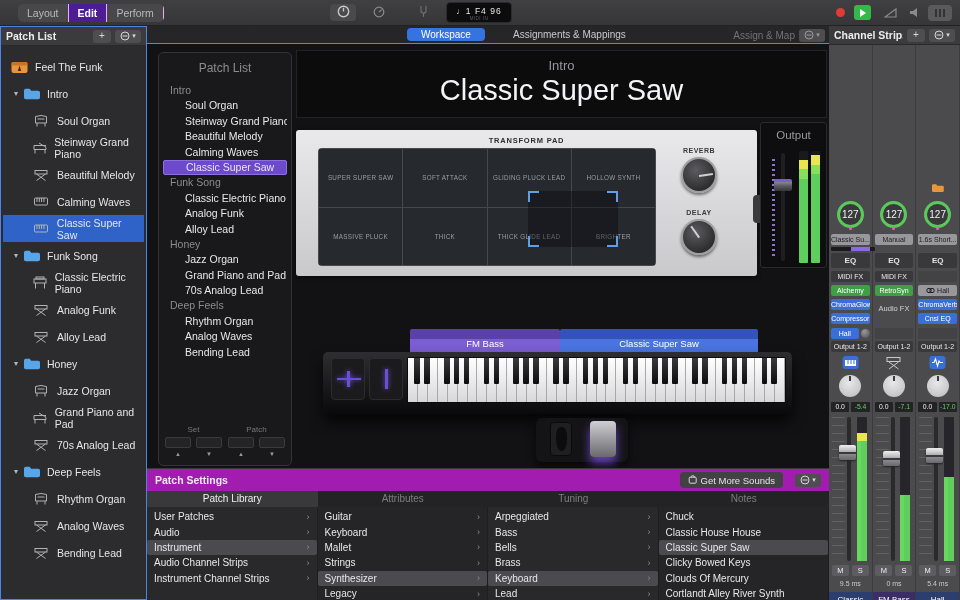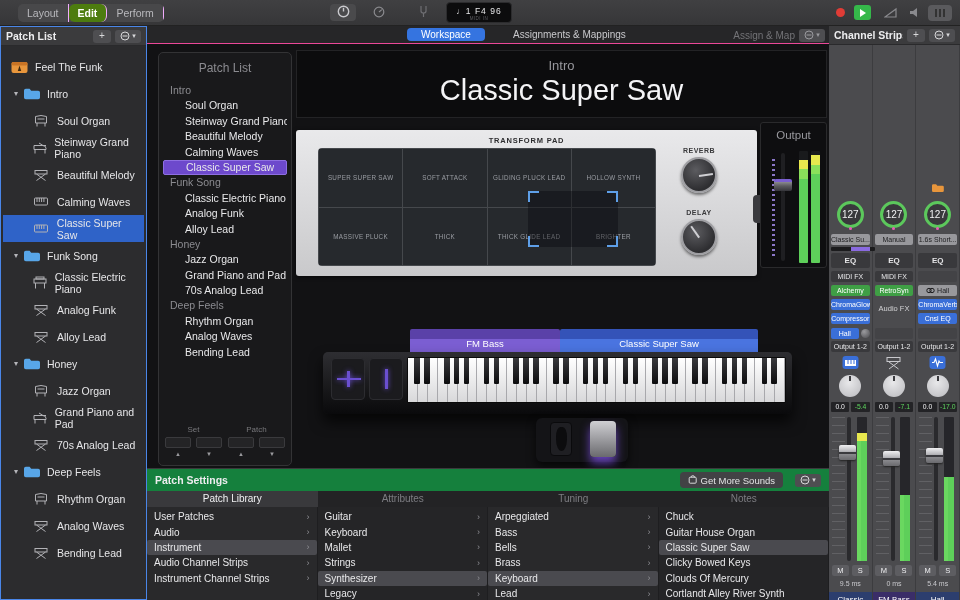--- a/index.html
+++ b/index.html
@@ -5,21 +5,21 @@
   * { margin:0; padding:0; box-sizing:border-box; }
   html,body { width:960px; height:600px; overflow:hidden; background:#1a1a1c;
     font-family:"Liberation Sans","DejaVu Sans",sans-serif; -webkit-font-smoothing:antialiased; }
 
   
   #toolbar { position:absolute; top:0; left:0; width:960px; height:26px;
     background:linear-gradient(#404042,#363638); border-bottom:1px solid #222; }
   #mode-seg { position:absolute; left:18px; top:4px; display:flex; background:#48484a;
     border-radius:5px; overflow:hidden; }
   .mode-btn { font-size:10.5px; color:#b9b9bd; padding:3px 9px; border-right:1px solid #f0abfc; }
-  .mode-btn.active { background:#4d7c0f; color:#fff; font-weight:bold;border-radius:6px; }
+  .mode-btn.active { background:#4c1d95; color:#fff; font-weight:bold; }
   .tb-iconbtn { position:absolute; top:4px; height:17px; border-radius:4px;
     display:flex; align-items:center; justify-content:center; }
   #lcd { position:absolute; left:446px; top:2px; width:66px; height:21px; background:#0c0c0d;
     border-radius:4px; border:1px solid #2c2c2e; text-align:center; color:#e8e8ea; }
   #lcd .l1 { font-size:8.5px; margin-top:3px; letter-spacing:1px; }
   #lcd .l2 { font-size:4.5px; color:#5f5f63; margin-top:0px; letter-spacing:.5px; }
   .rec-dot { width:9px; height:9px; border-radius:50%; background:#e03c36; }
   .play-btn { width:17px; height:15px; border-radius:3px; background:#35b84a;
     display:flex; align-items:center; justify-content:center; }
   .play-tri { width:0; height:0; border-left:6px solid #fff; border-top:4px solid transparent;
@@ -145,21 +145,21 @@
     border-radius:4px; border:1px solid #0a0a0c; }
   .pedal1:after { content:""; position:absolute; left:5px; top:4px; width:11px; height:24px;
     background:#0c0c0e; border-radius:40% 40% 50% 50%; display:block; }
   .pedal2 { position:absolute; right:12px; top:3px; width:26px; height:36px;
     background:linear-gradient(#cfcfd3,#6a6a6e); border-radius:4px;
     box-shadow:0 6px 10px rgba(122,79,224,.8); }
 
   
   #psettings { position:absolute; left:0; top:442px; width:682px; height:132px;
     background:#29292b; border-top:1px solid #3a3a3c; }
-  #ps-head { height:22px; background:#15803d; display:flex; align-items:center; padding:0 8px; }
+  #ps-head { height:22px; background:#a21caf; display:flex; align-items:center; padding:0 8px; }
   #ps-head .t { font-size:10.5px; font-weight:bold; color:#ececee; flex:1; }
   #gms-btn { display:flex; align-items:center; gap:4px; background:#424245; border-radius:4px;
     padding:2px 8px; font-size:9.5px; color:#e4e4e6; margin-right:8px;text-align:center; }
   #ps-tabs { height:16px; background:#232325; display:flex; }
   .ps-tab { width:25%; text-align:center; font-size:10px; color:#7d7d82; line-height:16px; }
   .ps-tab.active { background:#39393c; color:#f0f0f2; }
   #ps-cols { position:absolute; top:38px; left:0; right:0; bottom:0; display:flex; }
   .ps-col { width:25%; border-right:1px solid #1e1e20; padding-top:2px; overflow:hidden; }
   .ps-col:nth-child(even) { background:#252527; }
   .ps-item { height:15.4px; display:flex; align-items:center; padding:0 7px;
@@ -846,21 +846,21 @@
           <div class="ps-item">
             <span class="lab">Lead</span>
             <span class="chv">›</span>
           </div>
         </div>
         <div class="ps-col">
           <div class="ps-item">
             <span class="lab">Chuck</span>
           </div>
           <div class="ps-item">
-            <span class="lab">Guitar House Organ</span>
+            <span class="lab">Classic House House</span>
           </div>
           <div class="ps-item sel">
             <span class="lab">Classic Super Saw</span>
           </div>
           <div class="ps-item">
             <span class="lab">Clicky Bowed Keys</span>
           </div>
           <div class="ps-item">
             <span class="lab">Clouds Of Mercury</span>
           </div>

